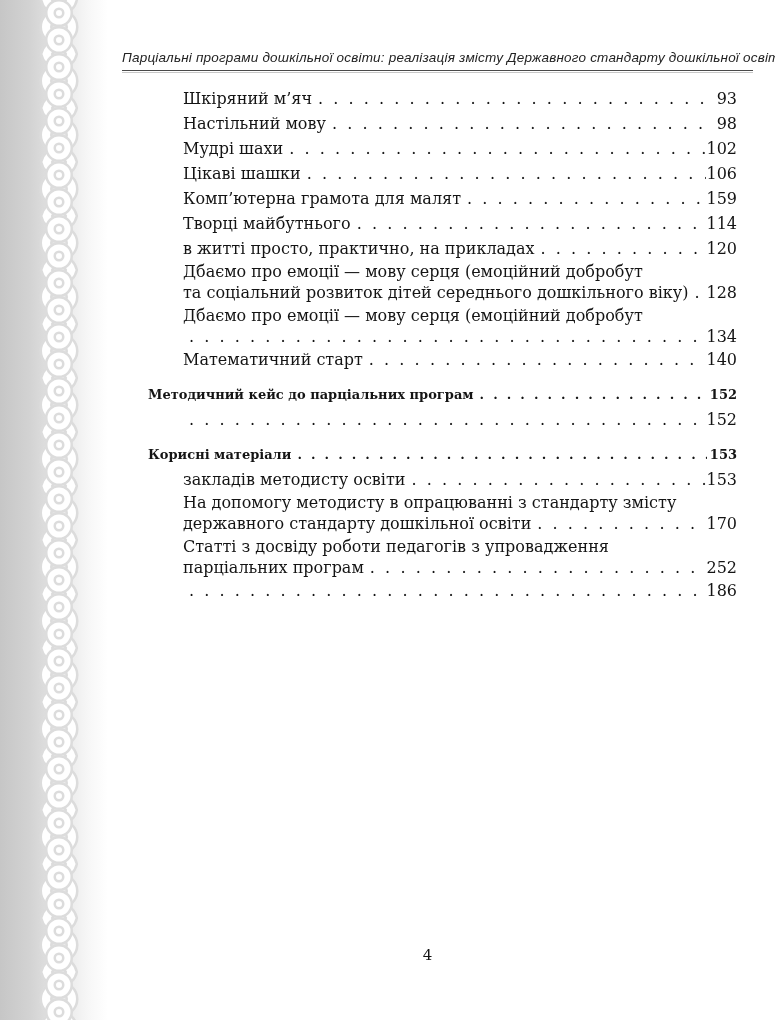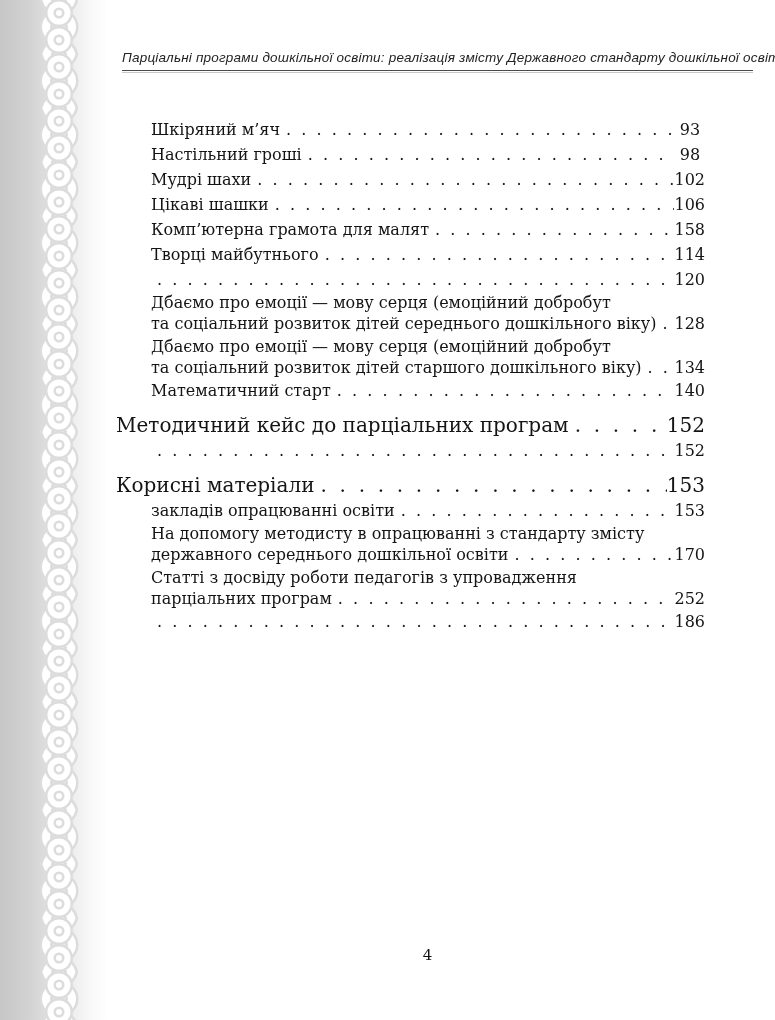--- a/index.html
+++ b/index.html
@@ -23,31 +23,31 @@
     font-family:"Liberation Sans", sans-serif; font-style:italic;
     font-size:13.5px; line-height:16px; color:#222; letter-spacing:0.2px;
     white-space:nowrap;
   }
   .header-rule {
     margin-top:4px; height:3px;
     border-top:1px solid #4a4a4a; border-bottom:1px solid #c8c8c8;
   }
 
   
-  .content { position:absolute; left:116px; width:589px; top:88px; font-size:16px;margin-top:31px; }
+  .content { position:absolute; left:148px; width:589px; top:88px; font-size:16px; }
   .entry { margin:0 0 4px 35px; }
   .entry.multi { margin-bottom:2px; }
-  .entry.section { margin-left:0; margin-top:14px; font-weight:normal; font-size:20px; }
+  .entry.section { margin-left:0; margin-top:14px; font-weight:bold; font-size:13px; }
   .line { display:flex; align-items:baseline; line-height:21px; white-space:nowrap; }
   .t { flex:0 0 auto; }
   .leader {
     flex:1 1 auto; overflow:hidden; text-align:right;
     padding-left:6px; padding-right:2px;
   }
-  .pg { flex:0 0 auto; min-width:30px; text-align:center; }
+  .pg { flex:0 0 auto; min-width:30px; text-align:right; }
 
   .page-footer {
     position:absolute; top:946px; left:133px; width:589px;
     text-align:center; font-size:15px; color:#141414;
   }
 </style>
 </head>
 <body>
 
 <div class="side-band">
@@ -80,21 +80,21 @@
   <div class="entry">
     <div class="line">
         <span class="t">Шкіряний м’яч</span>
         <span class="leader">.&nbsp;&nbsp;.&nbsp;&nbsp;.&nbsp;&nbsp;.&nbsp;&nbsp;.&nbsp;&nbsp;.&nbsp;&nbsp;.&nbsp;&nbsp;.&nbsp;&nbsp;.&nbsp;&nbsp;.&nbsp;&nbsp;.&nbsp;&nbsp;.&nbsp;&nbsp;.&nbsp;&nbsp;.&nbsp;&nbsp;.&nbsp;&nbsp;.&nbsp;&nbsp;.&nbsp;&nbsp;.&nbsp;&nbsp;.&nbsp;&nbsp;.&nbsp;&nbsp;.&nbsp;&nbsp;.&nbsp;&nbsp;.&nbsp;&nbsp;.&nbsp;&nbsp;.&nbsp;&nbsp;.&nbsp;&nbsp;.&nbsp;&nbsp;.&nbsp;&nbsp;.&nbsp;&nbsp;.&nbsp;&nbsp;.&nbsp;&nbsp;.&nbsp;&nbsp;.&nbsp;&nbsp;.&nbsp;&nbsp;.&nbsp;&nbsp;.&nbsp;&nbsp;.&nbsp;&nbsp;.&nbsp;&nbsp;.&nbsp;&nbsp;.&nbsp;&nbsp;.&nbsp;&nbsp;.&nbsp;&nbsp;.&nbsp;&nbsp;.&nbsp;&nbsp;.&nbsp;&nbsp;.&nbsp;&nbsp;.&nbsp;&nbsp;.&nbsp;&nbsp;.&nbsp;&nbsp;.&nbsp;&nbsp;.&nbsp;&nbsp;.&nbsp;&nbsp;.&nbsp;&nbsp;.&nbsp;&nbsp;.&nbsp;&nbsp;.&nbsp;&nbsp;.&nbsp;&nbsp;.&nbsp;&nbsp;.&nbsp;&nbsp;.&nbsp;&nbsp;.&nbsp;&nbsp;.&nbsp;&nbsp;.&nbsp;&nbsp;.&nbsp;&nbsp;.&nbsp;&nbsp;.&nbsp;&nbsp;.&nbsp;&nbsp;.&nbsp;&nbsp;.&nbsp;&nbsp;.&nbsp;&nbsp;</span>
         <span class="pg">93</span>
       </div>
   </div>
 
   <div class="entry">
     <div class="line">
-        <span class="t">Настільний гроші</span>
+        <span class="t">Настільний мову</span>
         <span class="leader">.&nbsp;&nbsp;.&nbsp;&nbsp;.&nbsp;&nbsp;.&nbsp;&nbsp;.&nbsp;&nbsp;.&nbsp;&nbsp;.&nbsp;&nbsp;.&nbsp;&nbsp;.&nbsp;&nbsp;.&nbsp;&nbsp;.&nbsp;&nbsp;.&nbsp;&nbsp;.&nbsp;&nbsp;.&nbsp;&nbsp;.&nbsp;&nbsp;.&nbsp;&nbsp;.&nbsp;&nbsp;.&nbsp;&nbsp;.&nbsp;&nbsp;.&nbsp;&nbsp;.&nbsp;&nbsp;.&nbsp;&nbsp;.&nbsp;&nbsp;.&nbsp;&nbsp;.&nbsp;&nbsp;.&nbsp;&nbsp;.&nbsp;&nbsp;.&nbsp;&nbsp;.&nbsp;&nbsp;.&nbsp;&nbsp;.&nbsp;&nbsp;.&nbsp;&nbsp;.&nbsp;&nbsp;.&nbsp;&nbsp;.&nbsp;&nbsp;.&nbsp;&nbsp;.&nbsp;&nbsp;.&nbsp;&nbsp;.&nbsp;&nbsp;.&nbsp;&nbsp;.&nbsp;&nbsp;.&nbsp;&nbsp;.&nbsp;&nbsp;.&nbsp;&nbsp;.&nbsp;&nbsp;.&nbsp;&nbsp;.&nbsp;&nbsp;.&nbsp;&nbsp;.&nbsp;&nbsp;.&nbsp;&nbsp;.&nbsp;&nbsp;.&nbsp;&nbsp;.&nbsp;&nbsp;.&nbsp;&nbsp;.&nbsp;&nbsp;.&nbsp;&nbsp;.&nbsp;&nbsp;.&nbsp;&nbsp;.&nbsp;&nbsp;.&nbsp;&nbsp;.&nbsp;&nbsp;.&nbsp;&nbsp;.&nbsp;&nbsp;.&nbsp;&nbsp;.&nbsp;&nbsp;.&nbsp;&nbsp;.&nbsp;&nbsp;.&nbsp;&nbsp;.&nbsp;&nbsp;.&nbsp;&nbsp;</span>
         <span class="pg">98</span>
       </div>
   </div>
 
   <div class="entry">
     <div class="line">
         <span class="t">Мудрі шахи</span>
         <span class="leader">.&nbsp;&nbsp;.&nbsp;&nbsp;.&nbsp;&nbsp;.&nbsp;&nbsp;.&nbsp;&nbsp;.&nbsp;&nbsp;.&nbsp;&nbsp;.&nbsp;&nbsp;.&nbsp;&nbsp;.&nbsp;&nbsp;.&nbsp;&nbsp;.&nbsp;&nbsp;.&nbsp;&nbsp;.&nbsp;&nbsp;.&nbsp;&nbsp;.&nbsp;&nbsp;.&nbsp;&nbsp;.&nbsp;&nbsp;.&nbsp;&nbsp;.&nbsp;&nbsp;.&nbsp;&nbsp;.&nbsp;&nbsp;.&nbsp;&nbsp;.&nbsp;&nbsp;.&nbsp;&nbsp;.&nbsp;&nbsp;.&nbsp;&nbsp;.&nbsp;&nbsp;.&nbsp;&nbsp;.&nbsp;&nbsp;.&nbsp;&nbsp;.&nbsp;&nbsp;.&nbsp;&nbsp;.&nbsp;&nbsp;.&nbsp;&nbsp;.&nbsp;&nbsp;.&nbsp;&nbsp;.&nbsp;&nbsp;.&nbsp;&nbsp;.&nbsp;&nbsp;.&nbsp;&nbsp;.&nbsp;&nbsp;.&nbsp;&nbsp;.&nbsp;&nbsp;.&nbsp;&nbsp;.&nbsp;&nbsp;.&nbsp;&nbsp;.&nbsp;&nbsp;.&nbsp;&nbsp;.&nbsp;&nbsp;.&nbsp;&nbsp;.&nbsp;&nbsp;.&nbsp;&nbsp;.&nbsp;&nbsp;.&nbsp;&nbsp;.&nbsp;&nbsp;.&nbsp;&nbsp;.&nbsp;&nbsp;.&nbsp;&nbsp;.&nbsp;&nbsp;.&nbsp;&nbsp;.&nbsp;&nbsp;.&nbsp;&nbsp;.&nbsp;&nbsp;.&nbsp;&nbsp;.&nbsp;&nbsp;.&nbsp;&nbsp;.&nbsp;&nbsp;.&nbsp;&nbsp;.&nbsp;&nbsp;</span>
         <span class="pg">102</span>
@@ -106,34 +106,35 @@
         <span class="t">Цікаві шашки</span>
         <span class="leader">.&nbsp;&nbsp;.&nbsp;&nbsp;.&nbsp;&nbsp;.&nbsp;&nbsp;.&nbsp;&nbsp;.&nbsp;&nbsp;.&nbsp;&nbsp;.&nbsp;&nbsp;.&nbsp;&nbsp;.&nbsp;&nbsp;.&nbsp;&nbsp;.&nbsp;&nbsp;.&nbsp;&nbsp;.&nbsp;&nbsp;.&nbsp;&nbsp;.&nbsp;&nbsp;.&nbsp;&nbsp;.&nbsp;&nbsp;.&nbsp;&nbsp;.&nbsp;&nbsp;.&nbsp;&nbsp;.&nbsp;&nbsp;.&nbsp;&nbsp;.&nbsp;&nbsp;.&nbsp;&nbsp;.&nbsp;&nbsp;.&nbsp;&nbsp;.&nbsp;&nbsp;.&nbsp;&nbsp;.&nbsp;&nbsp;.&nbsp;&nbsp;.&nbsp;&nbsp;.&nbsp;&nbsp;.&nbsp;&nbsp;.&nbsp;&nbsp;.&nbsp;&nbsp;.&nbsp;&nbsp;.&nbsp;&nbsp;.&nbsp;&nbsp;.&nbsp;&nbsp;.&nbsp;&nbsp;.&nbsp;&nbsp;.&nbsp;&nbsp;.&nbsp;&nbsp;.&nbsp;&nbsp;.&nbsp;&nbsp;.&nbsp;&nbsp;.&nbsp;&nbsp;.&nbsp;&nbsp;.&nbsp;&nbsp;.&nbsp;&nbsp;.&nbsp;&nbsp;.&nbsp;&nbsp;.&nbsp;&nbsp;.&nbsp;&nbsp;.&nbsp;&nbsp;.&nbsp;&nbsp;.&nbsp;&nbsp;.&nbsp;&nbsp;.&nbsp;&nbsp;.&nbsp;&nbsp;.&nbsp;&nbsp;.&nbsp;&nbsp;.&nbsp;&nbsp;.&nbsp;&nbsp;.&nbsp;&nbsp;.&nbsp;&nbsp;.&nbsp;&nbsp;.&nbsp;&nbsp;.&nbsp;&nbsp;</span>
         <span class="pg">106</span>
       </div>
   </div>
 
   <div class="entry">
     <div class="line">
         <span class="t">Комп’ютерна грамота для малят</span>
         <span class="leader">.&nbsp;&nbsp;.&nbsp;&nbsp;.&nbsp;&nbsp;.&nbsp;&nbsp;.&nbsp;&nbsp;.&nbsp;&nbsp;.&nbsp;&nbsp;.&nbsp;&nbsp;.&nbsp;&nbsp;.&nbsp;&nbsp;.&nbsp;&nbsp;.&nbsp;&nbsp;.&nbsp;&nbsp;.&nbsp;&nbsp;.&nbsp;&nbsp;.&nbsp;&nbsp;.&nbsp;&nbsp;.&nbsp;&nbsp;.&nbsp;&nbsp;.&nbsp;&nbsp;.&nbsp;&nbsp;.&nbsp;&nbsp;.&nbsp;&nbsp;.&nbsp;&nbsp;.&nbsp;&nbsp;.&nbsp;&nbsp;.&nbsp;&nbsp;.&nbsp;&nbsp;.&nbsp;&nbsp;.&nbsp;&nbsp;.&nbsp;&nbsp;.&nbsp;&nbsp;.&nbsp;&nbsp;.&nbsp;&nbsp;.&nbsp;&nbsp;.&nbsp;&nbsp;.&nbsp;&nbsp;.&nbsp;&nbsp;.&nbsp;&nbsp;.&nbsp;&nbsp;.&nbsp;&nbsp;.&nbsp;&nbsp;.&nbsp;&nbsp;.&nbsp;&nbsp;.&nbsp;&nbsp;.&nbsp;&nbsp;.&nbsp;&nbsp;.&nbsp;&nbsp;.&nbsp;&nbsp;.&nbsp;&nbsp;.&nbsp;&nbsp;.&nbsp;&nbsp;.&nbsp;&nbsp;.&nbsp;&nbsp;.&nbsp;&nbsp;.&nbsp;&nbsp;.&nbsp;&nbsp;.&nbsp;&nbsp;.&nbsp;&nbsp;.&nbsp;&nbsp;.&nbsp;&nbsp;.&nbsp;&nbsp;.&nbsp;&nbsp;.&nbsp;&nbsp;.&nbsp;&nbsp;.&nbsp;&nbsp;.&nbsp;&nbsp;.&nbsp;&nbsp;.&nbsp;&nbsp;.&nbsp;&nbsp;</span>
-        <span class="pg">158</span>
+        <span class="pg">159</span>
       </div>
   </div>
 
   <div class="entry">
     <div class="line">
         <span class="t">Творці майбутнього</span>
         <span class="leader">.&nbsp;&nbsp;.&nbsp;&nbsp;.&nbsp;&nbsp;.&nbsp;&nbsp;.&nbsp;&nbsp;.&nbsp;&nbsp;.&nbsp;&nbsp;.&nbsp;&nbsp;.&nbsp;&nbsp;.&nbsp;&nbsp;.&nbsp;&nbsp;.&nbsp;&nbsp;.&nbsp;&nbsp;.&nbsp;&nbsp;.&nbsp;&nbsp;.&nbsp;&nbsp;.&nbsp;&nbsp;.&nbsp;&nbsp;.&nbsp;&nbsp;.&nbsp;&nbsp;.&nbsp;&nbsp;.&nbsp;&nbsp;.&nbsp;&nbsp;.&nbsp;&nbsp;.&nbsp;&nbsp;.&nbsp;&nbsp;.&nbsp;&nbsp;.&nbsp;&nbsp;.&nbsp;&nbsp;.&nbsp;&nbsp;.&nbsp;&nbsp;.&nbsp;&nbsp;.&nbsp;&nbsp;.&nbsp;&nbsp;.&nbsp;&nbsp;.&nbsp;&nbsp;.&nbsp;&nbsp;.&nbsp;&nbsp;.&nbsp;&nbsp;.&nbsp;&nbsp;.&nbsp;&nbsp;.&nbsp;&nbsp;.&nbsp;&nbsp;.&nbsp;&nbsp;.&nbsp;&nbsp;.&nbsp;&nbsp;.&nbsp;&nbsp;.&nbsp;&nbsp;.&nbsp;&nbsp;.&nbsp;&nbsp;.&nbsp;&nbsp;.&nbsp;&nbsp;.&nbsp;&nbsp;.&nbsp;&nbsp;.&nbsp;&nbsp;.&nbsp;&nbsp;.&nbsp;&nbsp;.&nbsp;&nbsp;.&nbsp;&nbsp;.&nbsp;&nbsp;.&nbsp;&nbsp;.&nbsp;&nbsp;.&nbsp;&nbsp;.&nbsp;&nbsp;.&nbsp;&nbsp;.&nbsp;&nbsp;.&nbsp;&nbsp;.&nbsp;&nbsp;.&nbsp;&nbsp;.&nbsp;&nbsp;</span>
         <span class="pg">114</span>
       </div>
   </div>
 
   <div class="entry multi">
     <div class="line">
+        <span class="t">в житті просто, практично, на прикладах</span>
         <span class="leader">.&nbsp;&nbsp;.&nbsp;&nbsp;.&nbsp;&nbsp;.&nbsp;&nbsp;.&nbsp;&nbsp;.&nbsp;&nbsp;.&nbsp;&nbsp;.&nbsp;&nbsp;.&nbsp;&nbsp;.&nbsp;&nbsp;.&nbsp;&nbsp;.&nbsp;&nbsp;.&nbsp;&nbsp;.&nbsp;&nbsp;.&nbsp;&nbsp;.&nbsp;&nbsp;.&nbsp;&nbsp;.&nbsp;&nbsp;.&nbsp;&nbsp;.&nbsp;&nbsp;.&nbsp;&nbsp;.&nbsp;&nbsp;.&nbsp;&nbsp;.&nbsp;&nbsp;.&nbsp;&nbsp;.&nbsp;&nbsp;.&nbsp;&nbsp;.&nbsp;&nbsp;.&nbsp;&nbsp;.&nbsp;&nbsp;.&nbsp;&nbsp;.&nbsp;&nbsp;.&nbsp;&nbsp;.&nbsp;&nbsp;.&nbsp;&nbsp;.&nbsp;&nbsp;.&nbsp;&nbsp;.&nbsp;&nbsp;.&nbsp;&nbsp;.&nbsp;&nbsp;.&nbsp;&nbsp;.&nbsp;&nbsp;.&nbsp;&nbsp;.&nbsp;&nbsp;.&nbsp;&nbsp;.&nbsp;&nbsp;.&nbsp;&nbsp;.&nbsp;&nbsp;.&nbsp;&nbsp;.&nbsp;&nbsp;.&nbsp;&nbsp;.&nbsp;&nbsp;.&nbsp;&nbsp;.&nbsp;&nbsp;.&nbsp;&nbsp;.&nbsp;&nbsp;.&nbsp;&nbsp;.&nbsp;&nbsp;.&nbsp;&nbsp;.&nbsp;&nbsp;.&nbsp;&nbsp;.&nbsp;&nbsp;.&nbsp;&nbsp;.&nbsp;&nbsp;.&nbsp;&nbsp;.&nbsp;&nbsp;.&nbsp;&nbsp;.&nbsp;&nbsp;.&nbsp;&nbsp;.&nbsp;&nbsp;</span>
         <span class="pg">120</span>
       </div>
   </div>
 
   <div class="entry multi">
     <div class="line">
         <span class="t">Дбаємо про емоції — мову серця (емоційний добробут</span>
       </div>
     <div class="line">
@@ -141,21 +142,20 @@
         <span class="leader">.&nbsp;&nbsp;.&nbsp;&nbsp;.&nbsp;&nbsp;.&nbsp;&nbsp;.&nbsp;&nbsp;.&nbsp;&nbsp;.&nbsp;&nbsp;.&nbsp;&nbsp;.&nbsp;&nbsp;.&nbsp;&nbsp;.&nbsp;&nbsp;.&nbsp;&nbsp;.&nbsp;&nbsp;.&nbsp;&nbsp;.&nbsp;&nbsp;.&nbsp;&nbsp;.&nbsp;&nbsp;.&nbsp;&nbsp;.&nbsp;&nbsp;.&nbsp;&nbsp;.&nbsp;&nbsp;.&nbsp;&nbsp;.&nbsp;&nbsp;.&nbsp;&nbsp;.&nbsp;&nbsp;.&nbsp;&nbsp;.&nbsp;&nbsp;.&nbsp;&nbsp;.&nbsp;&nbsp;.&nbsp;&nbsp;.&nbsp;&nbsp;.&nbsp;&nbsp;.&nbsp;&nbsp;.&nbsp;&nbsp;.&nbsp;&nbsp;.&nbsp;&nbsp;.&nbsp;&nbsp;.&nbsp;&nbsp;.&nbsp;&nbsp;.&nbsp;&nbsp;.&nbsp;&nbsp;.&nbsp;&nbsp;.&nbsp;&nbsp;.&nbsp;&nbsp;.&nbsp;&nbsp;.&nbsp;&nbsp;.&nbsp;&nbsp;.&nbsp;&nbsp;.&nbsp;&nbsp;.&nbsp;&nbsp;.&nbsp;&nbsp;.&nbsp;&nbsp;.&nbsp;&nbsp;.&nbsp;&nbsp;.&nbsp;&nbsp;.&nbsp;&nbsp;.&nbsp;&nbsp;.&nbsp;&nbsp;.&nbsp;&nbsp;.&nbsp;&nbsp;.&nbsp;&nbsp;.&nbsp;&nbsp;.&nbsp;&nbsp;.&nbsp;&nbsp;.&nbsp;&nbsp;.&nbsp;&nbsp;.&nbsp;&nbsp;.&nbsp;&nbsp;.&nbsp;&nbsp;.&nbsp;&nbsp;</span>
         <span class="pg">128</span>
       </div>
   </div>
 
   <div class="entry multi">
     <div class="line">
         <span class="t">Дбаємо про емоції — мову серця (емоційний добробут</span>
       </div>
     <div class="line">
-        <span class="t">та соціальний розвиток дітей старшого дошкільного віку)</span>
         <span class="leader">.&nbsp;&nbsp;.&nbsp;&nbsp;.&nbsp;&nbsp;.&nbsp;&nbsp;.&nbsp;&nbsp;.&nbsp;&nbsp;.&nbsp;&nbsp;.&nbsp;&nbsp;.&nbsp;&nbsp;.&nbsp;&nbsp;.&nbsp;&nbsp;.&nbsp;&nbsp;.&nbsp;&nbsp;.&nbsp;&nbsp;.&nbsp;&nbsp;.&nbsp;&nbsp;.&nbsp;&nbsp;.&nbsp;&nbsp;.&nbsp;&nbsp;.&nbsp;&nbsp;.&nbsp;&nbsp;.&nbsp;&nbsp;.&nbsp;&nbsp;.&nbsp;&nbsp;.&nbsp;&nbsp;.&nbsp;&nbsp;.&nbsp;&nbsp;.&nbsp;&nbsp;.&nbsp;&nbsp;.&nbsp;&nbsp;.&nbsp;&nbsp;.&nbsp;&nbsp;.&nbsp;&nbsp;.&nbsp;&nbsp;.&nbsp;&nbsp;.&nbsp;&nbsp;.&nbsp;&nbsp;.&nbsp;&nbsp;.&nbsp;&nbsp;.&nbsp;&nbsp;.&nbsp;&nbsp;.&nbsp;&nbsp;.&nbsp;&nbsp;.&nbsp;&nbsp;.&nbsp;&nbsp;.&nbsp;&nbsp;.&nbsp;&nbsp;.&nbsp;&nbsp;.&nbsp;&nbsp;.&nbsp;&nbsp;.&nbsp;&nbsp;.&nbsp;&nbsp;.&nbsp;&nbsp;.&nbsp;&nbsp;.&nbsp;&nbsp;.&nbsp;&nbsp;.&nbsp;&nbsp;.&nbsp;&nbsp;.&nbsp;&nbsp;.&nbsp;&nbsp;.&nbsp;&nbsp;.&nbsp;&nbsp;.&nbsp;&nbsp;.&nbsp;&nbsp;.&nbsp;&nbsp;.&nbsp;&nbsp;.&nbsp;&nbsp;.&nbsp;&nbsp;.&nbsp;&nbsp;.&nbsp;&nbsp;</span>
         <span class="pg">134</span>
       </div>
   </div>
 
   <div class="entry">
     <div class="line">
         <span class="t">Математичний старт</span>
         <span class="leader">.&nbsp;&nbsp;.&nbsp;&nbsp;.&nbsp;&nbsp;.&nbsp;&nbsp;.&nbsp;&nbsp;.&nbsp;&nbsp;.&nbsp;&nbsp;.&nbsp;&nbsp;.&nbsp;&nbsp;.&nbsp;&nbsp;.&nbsp;&nbsp;.&nbsp;&nbsp;.&nbsp;&nbsp;.&nbsp;&nbsp;.&nbsp;&nbsp;.&nbsp;&nbsp;.&nbsp;&nbsp;.&nbsp;&nbsp;.&nbsp;&nbsp;.&nbsp;&nbsp;.&nbsp;&nbsp;.&nbsp;&nbsp;.&nbsp;&nbsp;.&nbsp;&nbsp;.&nbsp;&nbsp;.&nbsp;&nbsp;.&nbsp;&nbsp;.&nbsp;&nbsp;.&nbsp;&nbsp;.&nbsp;&nbsp;.&nbsp;&nbsp;.&nbsp;&nbsp;.&nbsp;&nbsp;.&nbsp;&nbsp;.&nbsp;&nbsp;.&nbsp;&nbsp;.&nbsp;&nbsp;.&nbsp;&nbsp;.&nbsp;&nbsp;.&nbsp;&nbsp;.&nbsp;&nbsp;.&nbsp;&nbsp;.&nbsp;&nbsp;.&nbsp;&nbsp;.&nbsp;&nbsp;.&nbsp;&nbsp;.&nbsp;&nbsp;.&nbsp;&nbsp;.&nbsp;&nbsp;.&nbsp;&nbsp;.&nbsp;&nbsp;.&nbsp;&nbsp;.&nbsp;&nbsp;.&nbsp;&nbsp;.&nbsp;&nbsp;.&nbsp;&nbsp;.&nbsp;&nbsp;.&nbsp;&nbsp;.&nbsp;&nbsp;.&nbsp;&nbsp;.&nbsp;&nbsp;.&nbsp;&nbsp;.&nbsp;&nbsp;.&nbsp;&nbsp;.&nbsp;&nbsp;.&nbsp;&nbsp;.&nbsp;&nbsp;.&nbsp;&nbsp;.&nbsp;&nbsp;.&nbsp;&nbsp;</span>
         <span class="pg">140</span>
@@ -180,32 +180,32 @@
   <div class="entry section">
     <div class="line">
         <span class="t">Корисні матеріали</span>
         <span class="leader">.&nbsp;&nbsp;.&nbsp;&nbsp;.&nbsp;&nbsp;.&nbsp;&nbsp;.&nbsp;&nbsp;.&nbsp;&nbsp;.&nbsp;&nbsp;.&nbsp;&nbsp;.&nbsp;&nbsp;.&nbsp;&nbsp;.&nbsp;&nbsp;.&nbsp;&nbsp;.&nbsp;&nbsp;.&nbsp;&nbsp;.&nbsp;&nbsp;.&nbsp;&nbsp;.&nbsp;&nbsp;.&nbsp;&nbsp;.&nbsp;&nbsp;.&nbsp;&nbsp;.&nbsp;&nbsp;.&nbsp;&nbsp;.&nbsp;&nbsp;.&nbsp;&nbsp;.&nbsp;&nbsp;.&nbsp;&nbsp;.&nbsp;&nbsp;.&nbsp;&nbsp;.&nbsp;&nbsp;.&nbsp;&nbsp;.&nbsp;&nbsp;.&nbsp;&nbsp;.&nbsp;&nbsp;.&nbsp;&nbsp;.&nbsp;&nbsp;.&nbsp;&nbsp;.&nbsp;&nbsp;.&nbsp;&nbsp;.&nbsp;&nbsp;.&nbsp;&nbsp;.&nbsp;&nbsp;.&nbsp;&nbsp;.&nbsp;&nbsp;.&nbsp;&nbsp;.&nbsp;&nbsp;.&nbsp;&nbsp;.&nbsp;&nbsp;.&nbsp;&nbsp;.&nbsp;&nbsp;.&nbsp;&nbsp;.&nbsp;&nbsp;.&nbsp;&nbsp;.&nbsp;&nbsp;.&nbsp;&nbsp;.&nbsp;&nbsp;.&nbsp;&nbsp;.&nbsp;&nbsp;.&nbsp;&nbsp;.&nbsp;&nbsp;.&nbsp;&nbsp;.&nbsp;&nbsp;.&nbsp;&nbsp;.&nbsp;&nbsp;.&nbsp;&nbsp;.&nbsp;&nbsp;.&nbsp;&nbsp;.&nbsp;&nbsp;.&nbsp;&nbsp;.&nbsp;&nbsp;.&nbsp;&nbsp;</span>
         <span class="pg">153</span>
       </div>
   </div>
 
   <div class="entry multi">
     <div class="line">
-        <span class="t">закладів опрацюванні освіти</span>
+        <span class="t">закладів методисту освіти</span>
         <span class="leader">.&nbsp;&nbsp;.&nbsp;&nbsp;.&nbsp;&nbsp;.&nbsp;&nbsp;.&nbsp;&nbsp;.&nbsp;&nbsp;.&nbsp;&nbsp;.&nbsp;&nbsp;.&nbsp;&nbsp;.&nbsp;&nbsp;.&nbsp;&nbsp;.&nbsp;&nbsp;.&nbsp;&nbsp;.&nbsp;&nbsp;.&nbsp;&nbsp;.&nbsp;&nbsp;.&nbsp;&nbsp;.&nbsp;&nbsp;.&nbsp;&nbsp;.&nbsp;&nbsp;.&nbsp;&nbsp;.&nbsp;&nbsp;.&nbsp;&nbsp;.&nbsp;&nbsp;.&nbsp;&nbsp;.&nbsp;&nbsp;.&nbsp;&nbsp;.&nbsp;&nbsp;.&nbsp;&nbsp;.&nbsp;&nbsp;.&nbsp;&nbsp;.&nbsp;&nbsp;.&nbsp;&nbsp;.&nbsp;&nbsp;.&nbsp;&nbsp;.&nbsp;&nbsp;.&nbsp;&nbsp;.&nbsp;&nbsp;.&nbsp;&nbsp;.&nbsp;&nbsp;.&nbsp;&nbsp;.&nbsp;&nbsp;.&nbsp;&nbsp;.&nbsp;&nbsp;.&nbsp;&nbsp;.&nbsp;&nbsp;.&nbsp;&nbsp;.&nbsp;&nbsp;.&nbsp;&nbsp;.&nbsp;&nbsp;.&nbsp;&nbsp;.&nbsp;&nbsp;.&nbsp;&nbsp;.&nbsp;&nbsp;.&nbsp;&nbsp;.&nbsp;&nbsp;.&nbsp;&nbsp;.&nbsp;&nbsp;.&nbsp;&nbsp;.&nbsp;&nbsp;.&nbsp;&nbsp;.&nbsp;&nbsp;.&nbsp;&nbsp;.&nbsp;&nbsp;.&nbsp;&nbsp;.&nbsp;&nbsp;.&nbsp;&nbsp;.&nbsp;&nbsp;.&nbsp;&nbsp;.&nbsp;&nbsp;</span>
         <span class="pg">153</span>
       </div>
   </div>
 
   <div class="entry multi">
     <div class="line">
         <span class="t">На допомогу методисту в опрацюванні з стандарту змісту</span>
       </div>
     <div class="line">
-        <span class="t">державного середнього дошкільної освіти</span>
+        <span class="t">державного стандарту дошкільної освіти</span>
         <span class="leader">.&nbsp;&nbsp;.&nbsp;&nbsp;.&nbsp;&nbsp;.&nbsp;&nbsp;.&nbsp;&nbsp;.&nbsp;&nbsp;.&nbsp;&nbsp;.&nbsp;&nbsp;.&nbsp;&nbsp;.&nbsp;&nbsp;.&nbsp;&nbsp;.&nbsp;&nbsp;.&nbsp;&nbsp;.&nbsp;&nbsp;.&nbsp;&nbsp;.&nbsp;&nbsp;.&nbsp;&nbsp;.&nbsp;&nbsp;.&nbsp;&nbsp;.&nbsp;&nbsp;.&nbsp;&nbsp;.&nbsp;&nbsp;.&nbsp;&nbsp;.&nbsp;&nbsp;.&nbsp;&nbsp;.&nbsp;&nbsp;.&nbsp;&nbsp;.&nbsp;&nbsp;.&nbsp;&nbsp;.&nbsp;&nbsp;.&nbsp;&nbsp;.&nbsp;&nbsp;.&nbsp;&nbsp;.&nbsp;&nbsp;.&nbsp;&nbsp;.&nbsp;&nbsp;.&nbsp;&nbsp;.&nbsp;&nbsp;.&nbsp;&nbsp;.&nbsp;&nbsp;.&nbsp;&nbsp;.&nbsp;&nbsp;.&nbsp;&nbsp;.&nbsp;&nbsp;.&nbsp;&nbsp;.&nbsp;&nbsp;.&nbsp;&nbsp;.&nbsp;&nbsp;.&nbsp;&nbsp;.&nbsp;&nbsp;.&nbsp;&nbsp;.&nbsp;&nbsp;.&nbsp;&nbsp;.&nbsp;&nbsp;.&nbsp;&nbsp;.&nbsp;&nbsp;.&nbsp;&nbsp;.&nbsp;&nbsp;.&nbsp;&nbsp;.&nbsp;&nbsp;.&nbsp;&nbsp;.&nbsp;&nbsp;.&nbsp;&nbsp;.&nbsp;&nbsp;.&nbsp;&nbsp;.&nbsp;&nbsp;.&nbsp;&nbsp;.&nbsp;&nbsp;.&nbsp;&nbsp;.&nbsp;&nbsp;</span>
         <span class="pg">170</span>
       </div>
   </div>
 
   <div class="entry multi">
     <div class="line">
         <span class="t">Статті з досвіду роботи педагогів з упровадження</span>
       </div>
     <div class="line">

